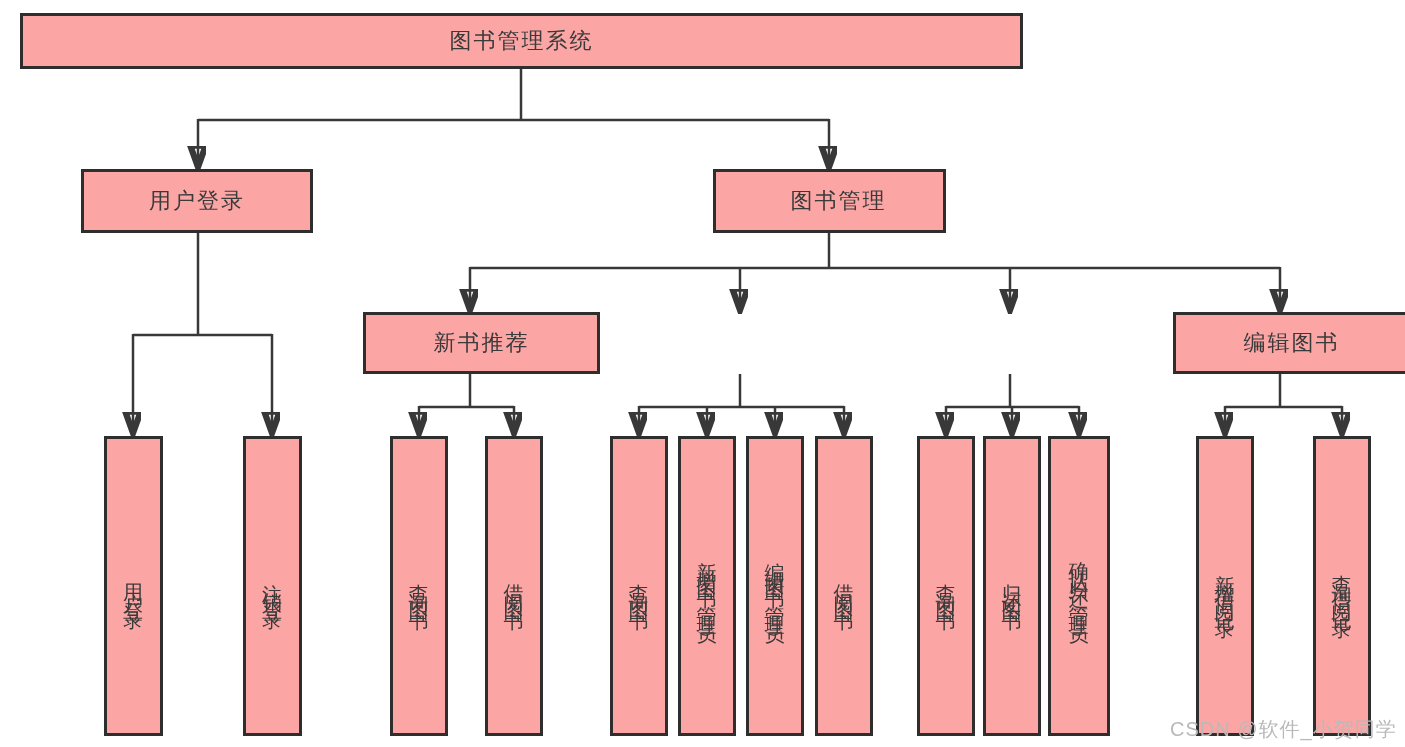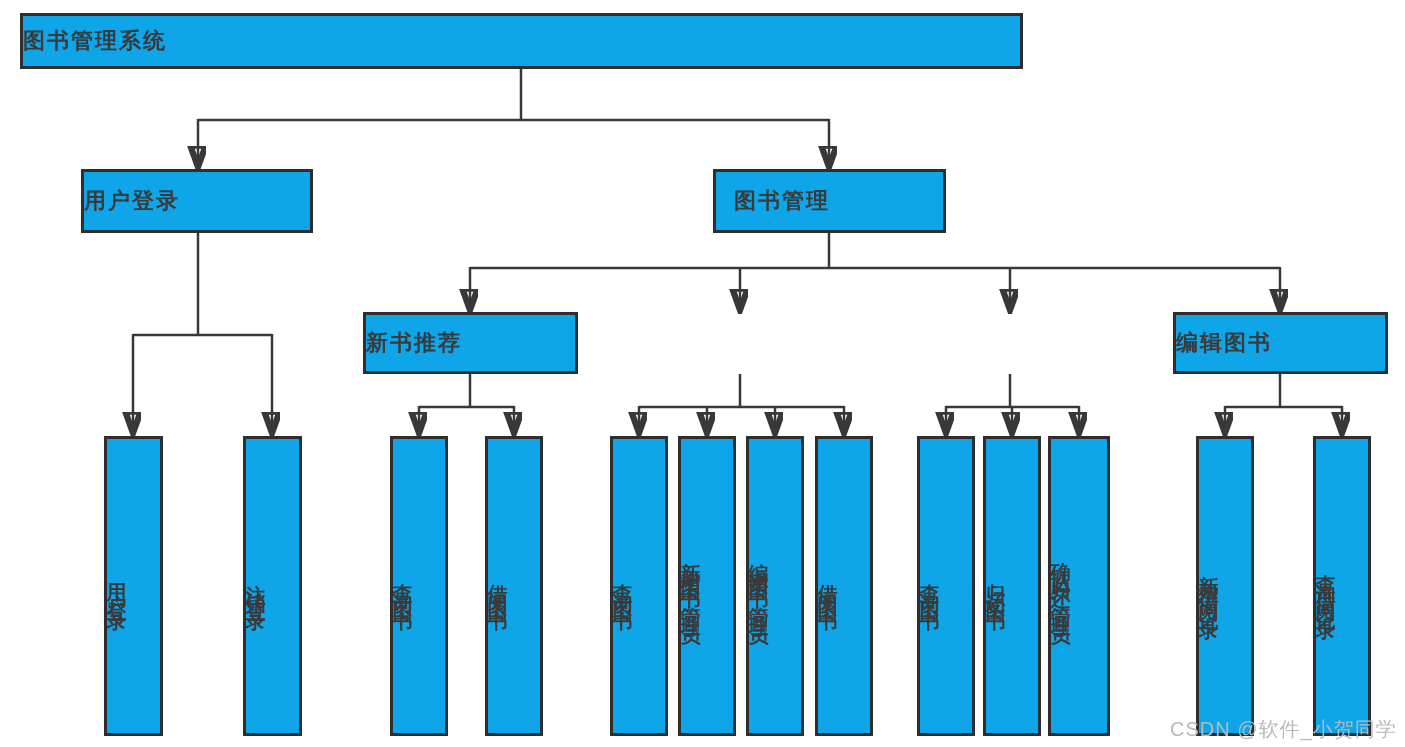--- a/index.html
+++ b/index.html
@@ -20,45 +20,44 @@
   }
   .connectors {
     position: absolute;
     left: 0; top: 0;
     width: 1405px; height: 747px;
   }
   .connectors path { stroke: var(--connector); stroke-width: 2.5; fill: none; }
   .arrowhead { fill: var(--connector); stroke: none; }
   .node {
     position: absolute;
-    background: #0ea5e9;
+    background: #fca5a5;
     border: 3px solid var(--box-border);
     color: var(--text);
     display: flex;
     align-items: center;
-    justify-content: flex-start;
+    justify-content: center;
     text-align: center;
-    font-weight: bold;
   }
   .hnode { font-size: 22px; letter-spacing: 2px; }
   .vnode { font-size: 20px; }
   .vnode .vlabel {
     writing-mode: vertical-rl;
     text-orientation: mixed;
     letter-spacing: 9px;
     line-height: 1;
     white-space: nowrap;
   }
   
   .n-root   { left: 20px;   top: 13px;  width: 1003px; height: 56px; }
   
   .n-login  { left: 81px;   top: 169px; width: 232px;  height: 64px; }
   .n-manage { left: 713px;  top: 169px; width: 233px;  height: 64px; padding-left: 18px; }
   
-  .lvl2 { top: 312px; height: 62px; width: 215px; }
+  .lvl2 { top: 312px; height: 62px; width: 237px; }
   .n-recommend { left: 363px; }
   .n-borrow    { left: 633px; }
   .n-current   { left: 903px; }
   .n-records   { left: 1173px; }
   
   .leaf { top: 436px; height: 300px; width: 58px; }
   .n-a1 { left: 104px; width: 59px; }
   .n-a2 { left: 243px; width: 59px; }
   .n-b1 { left: 390px; }
   .n-b2 { left: 485px; }

